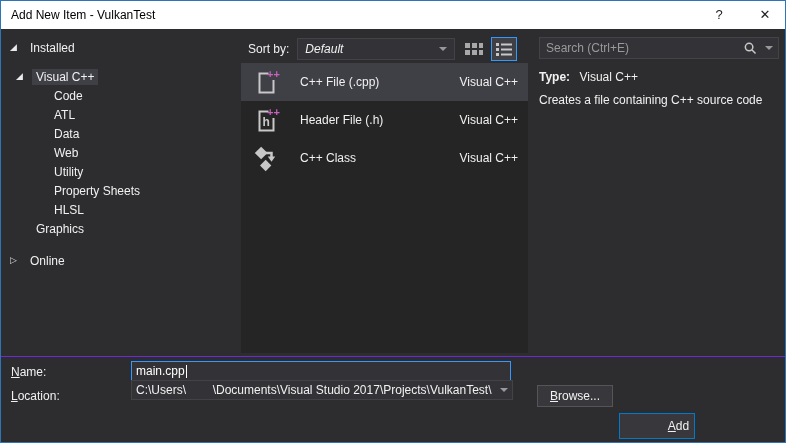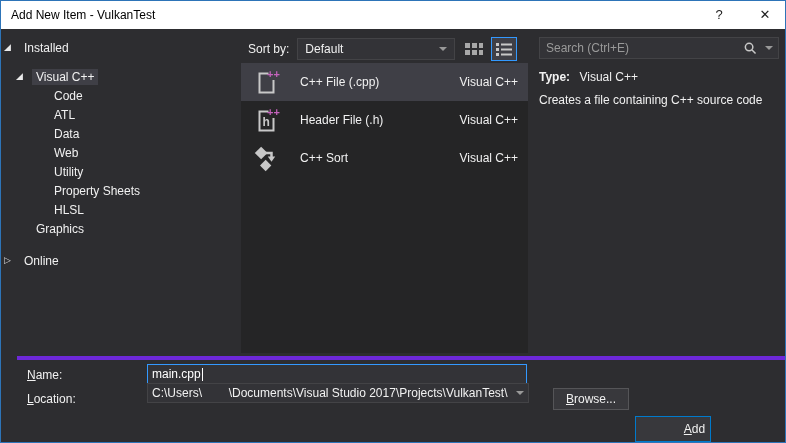--- a/index.html
+++ b/index.html
@@ -13,38 +13,38 @@
     border:1px solid var(--winborder);overflow:hidden;}
   
   .titlebar{position:absolute;left:0;top:0;right:0;height:28px;background:#ffffff;
     display:flex;align-items:center;}
   .title{margin-left:10px;font-size:12px;color:#000;flex:1;}
   .win-btn{width:40px;height:28px;line-height:28px;text-align:center;font-size:13px;color:#222;}
   .win-btn.help{width:36px;margin-right:8px;}
   
   .tree{position:absolute;left:0;top:37px;width:238px;bottom:90px;font-size:12px;color:var(--text);}
   .tree-row{height:19px;display:flex;align-items:center;white-space:nowrap;}
-  .tree-row.lvl0{padding-left:3px;}
+  .tree-row.lvl0{padding-left:9px;}
   .tree-row.lvl1{padding-left:15px;}
   .tree-row.lvl2{padding-left:49px;}
   .tree-row.mt1{margin-top:10px;}
   .tree-row.mt2{margin-top:13px;}
   .exp{width:16px;display:inline-block;font-family:"DejaVu Sans",sans-serif;color:#eaeaea;
     font-size:9px;line-height:19px;}
   .exp.expanded::before{content:"◢";}
   .exp.collapsed::before{content:"▷";font-size:9px;color:#dcdcdc;}
   .exp.none::before{content:"";}
   .tlbl{padding:1px 4px;}
   .tree-row.sel .tlbl{background:var(--sel);}
   
   .sortbar{position:absolute;left:247px;top:36px;height:24px;display:flex;align-items:center;
     font-size:12px;color:var(--text);}
   .sort-dd{width:158px;height:22px;margin-left:8px;background:var(--input);
     border:1px solid var(--border);display:flex;align-items:center;padding:0 7px;}
-  .sort-dd .val{flex:1;}
+  .sort-dd .val{flex:1;font-style:italic;}
   .chev{width:0;height:0;border-left:4px solid transparent;border-right:4px solid transparent;
     border-top:4px solid #999;}
   .viewbtns{display:flex;margin-left:6px;gap:4px;}
   .viewbtn{width:26px;height:24px;display:flex;align-items:center;justify-content:center;
     border:1px solid transparent;}
   .viewbtn.active{border-color:var(--accent);background:var(--sel);}
   
   .list{position:absolute;left:240px;top:62px;width:287px;height:290px;background:var(--panel);}
   .list-item{height:38px;display:flex;align-items:center;padding:0 10px 0 12px;color:var(--text);
     font-size:12px;}
@@ -57,21 +57,21 @@
   .search input{flex:1;background:transparent;border:none;outline:none;color:#cccccc;
     font-size:12px;padding:0 6px;min-width:0;}
   .search input::placeholder{color:var(--muted);opacity:1;}
   .search .sicon{display:flex;align-items:center;margin-right:4px;}
   .search .chev{margin:0 5px 0 3px;}
   .details{position:absolute;left:538px;top:69px;width:244px;color:var(--text);font-size:12px;}
   .type-row{margin-bottom:9px;}
   .type-row b{margin-right:6px;}
   
   .bottom{position:absolute;left:0;right:0;top:355px;bottom:0;background:var(--bg);
-    border-top:4px solid #6d28d9;font-size:12px;color:var(--text);margin-left:16px;}
+    border-top:1px solid #6d28d9;font-size:12px;color:var(--text);}
   .ak{display:inline-block;}
   .ak::first-letter{text-decoration:underline;}
   .flabel{position:absolute;left:10px;}
   .name-field{position:absolute;left:130px;top:4px;width:380px;height:20px;background:var(--input);
     border:1px solid var(--accent);display:flex;align-items:center;padding:0 4px;color:#fff;}
   .caret{display:inline-block;width:1px;height:13px;background:#fff;margin-left:1px;}
   .loc-combo{position:absolute;left:130px;top:23px;width:382px;height:20px;background:var(--input);
     border:1px solid var(--border);display:flex;align-items:center;}
   .loc-text{flex:1;white-space:pre;overflow:hidden;padding:0 4px;color:var(--text);}
   .loc-drop{width:16px;height:100%;display:flex;align-items:center;justify-content:center;}
@@ -184,21 +184,21 @@
       <span class="li-name">Header File (.h)</span>
       <span class="li-cat">Visual C++</span>
     </div>
     <div class="list-item">
       <svg class="li-icon" viewBox="0 0 28 28">
         <rect x="3.6" y="4.6" width="9" height="9" transform="rotate(-45 8 9)" fill="#c8c8c8"></rect>
         <path d="M11 9 H18.5 V13" fill="none" stroke="#c8c8c8" stroke-width="2.5"></path>
         <path d="M14.8 12.5 h7.4 l-3.7 5.2 z" fill="#c8c8c8"></path>
         <rect x="8.6" y="17.6" width="8" height="8" transform="rotate(-45 12.5 21.5)" fill="#c8c8c8"></rect>
       </svg>
-      <span class="li-name">C++ Sort</span>
+      <span class="li-name">C++ Class</span>
       <span class="li-cat">Visual C++</span>
     </div>
   </div>
 
   <div class="search">
     <input type="text" placeholder="Search (Ctrl+E)" style="">
     <span class="sicon">
       <svg width="15" height="15" viewBox="0 0 16 16">
         <circle cx="6.5" cy="6.5" r="4" fill="none" stroke="#c8c8c8" stroke-width="1.6"></circle>
         <line x1="9.6" y1="9.6" x2="13.4" y2="13.4" stroke="#c8c8c8" stroke-width="1.6"></line>

